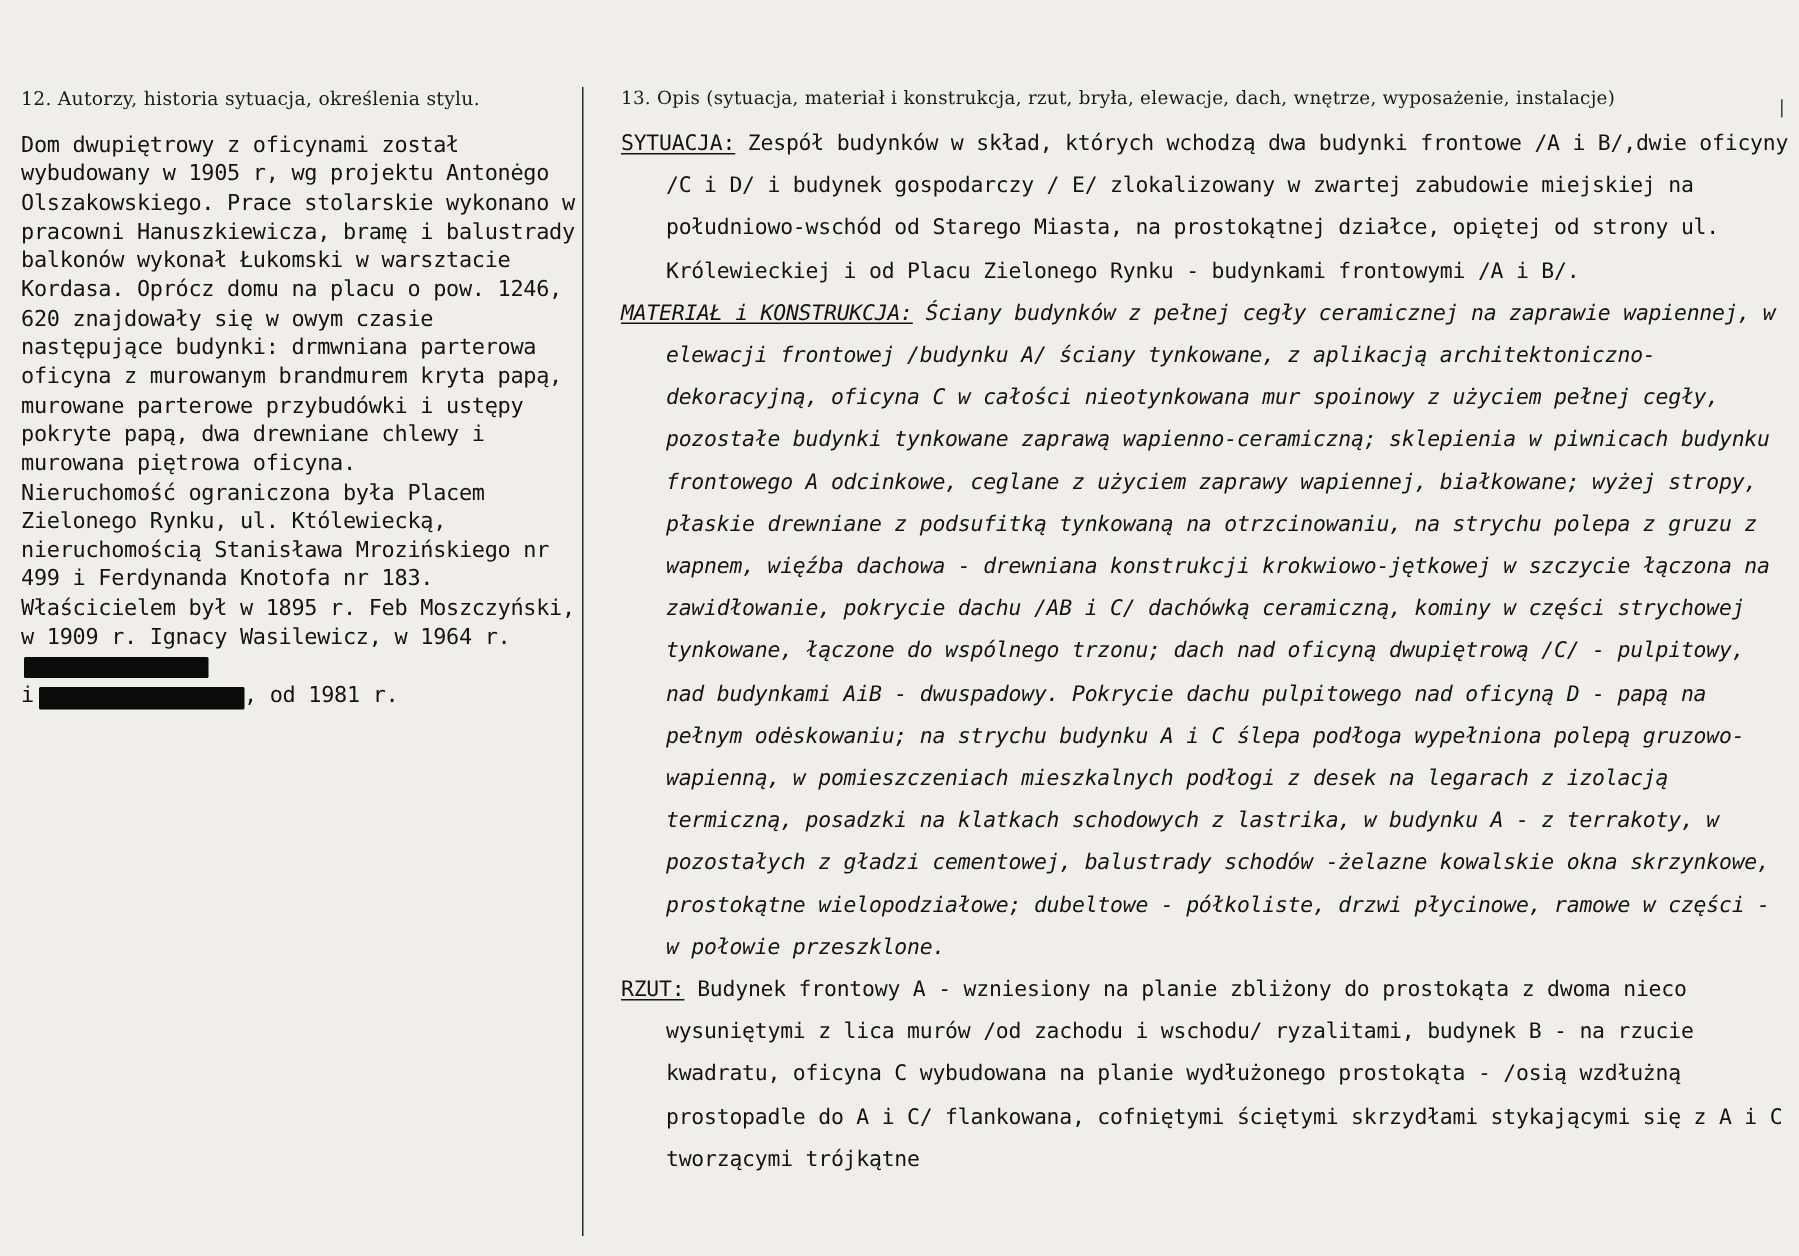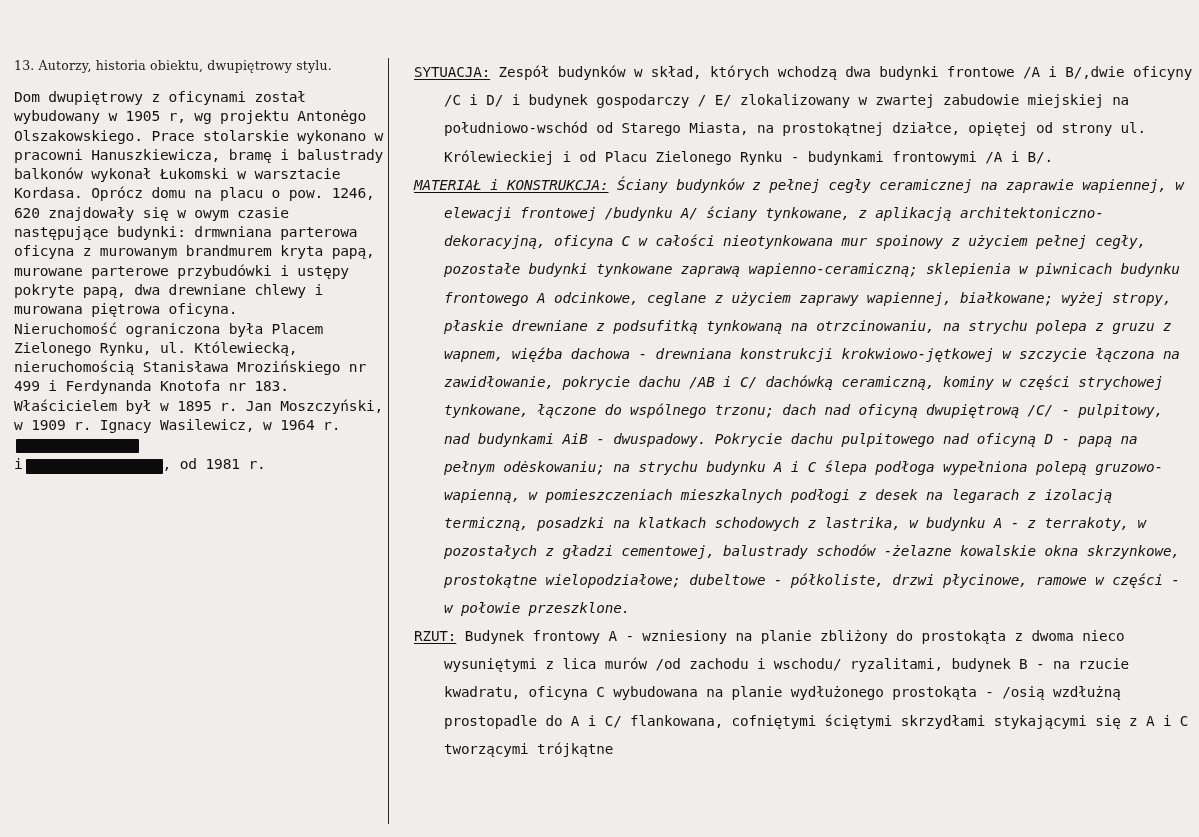--- a/index.html
+++ b/index.html
@@ -115,28 +115,32 @@
 </style>
 </head>
 <body>
 
 <div class="page">
 
   <div class="divider"></div>
 
   <div class="col-left">
     <div class="field-header">
-      <span class="num">13.</span><span>Autorzy, historia obiektu, dwupiętrowy stylu.</span>
+      <span class="num">12.</span><span>Autorzy, historia sytuacja, określenia stylu.</span>
     </div>
     <div class="left-body"><span>Dom dwupiętrowy z oficynami został wybudowany w 1905 r, wg projektu Antonėgo Olszakowskiego. Prace stolarskie wykonano w pracowni Hanuszkiewicza, bramę i balustrady balkonów wykonał Łukomski w warsztacie Kordasa. Oprócz domu na placu o pow. 1246, 620 znajdowały się w owym czasie następujące budynki: drmwniana parterowa oficyna z murowanym brandmurem kryta papą, murowane parterowe przybudówki i ustępy pokryte papą, dwa drewniane chlewy i murowana piętrowa oficyna.</span>
-<span>Nieruchomość ograniczona była Placem Zielonego Rynku, ul. Któlewiecką, nieruchomością Stanisława Mrozińskiego nr 499 i Ferdynanda Knotofa nr 183. Właścicielem był w 1895 r. Jan Moszczyński, w 1909 r. Ignacy Wasilewicz, w 1964 r.</span><span class="redaction redact-1"></span>
+<span>Nieruchomość ograniczona była Placem Zielonego Rynku, ul. Któlewiecką, nieruchomością Stanisława Mrozińskiego nr 499 i Ferdynanda Knotofa nr 183. Właścicielem był w 1895 r. Feb Moszczyński, w 1909 r. Ignacy Wasilewicz, w 1964 r.</span><span class="redaction redact-1"></span>
 <span>i</span><span class="redaction redact-2"></span><span>, od 1981 r.</span></div>
   </div>
 
   <div class="col-right">
+    <div class="field-header">
+      <span class="num">13.</span><span>Opis (sytuacja, materiał i konstrukcja, rzut, bryła, elewacje, dach, wnętrze, wyposażenie, instalacje)</span>
+      <span class="tick">|</span>
+    </div>
     <div class="right-body">
       <p class="para hang"><span class="lbl">SYTUACJA:</span><span class="ptext"> Zespół budynków w skład, których wchodzą dwa budynki frontowe /A i B/,dwie oficyny /C i D/ i budynek gospodarczy / E/ zlokalizowany w zwartej zabudowie miejskiej na południowo-wschód od Starego Miasta, na prostokątnej działce, opiętej od strony ul. Królewieckiej i od Placu Zielonego Rynku - budynkami frontowymi /A i B/.</span></p>
       <p class="para hang2"><span class="lbl">MATERIAŁ i KONSTRUKCJA:</span><span class="ptext"> Ściany budynków z pełnej cegły ceramicznej na zaprawie wapiennej, w elewacji frontowej /budynku A/ ściany tynkowane, z aplikacją architektoniczno-dekoracyjną, oficyna C w całości nieotynkowana mur spoinowy z użyciem pełnej cegły, pozostałe budynki tynkowane zaprawą wapienno-ceramiczną; sklepienia w piwnicach budynku frontowego A odcinkowe, ceglane z użyciem zaprawy wapiennej, białkowane; wyżej stropy, płaskie drewniane z podsufitką tynkowaną na otrzcinowaniu, na strychu polepa z gruzu z wapnem, więźba dachowa - drewniana konstrukcji krokwiowo-jętkowej w szczycie łączona na zawidłowanie, pokrycie dachu /AB i C/ dachówką ceramiczną, kominy w części strychowej tynkowane, łączone do wspólnego trzonu; dach nad oficyną dwupiętrową /C/ - pulpitowy, nad budynkami AiB - dwuspadowy. Pokrycie dachu pulpitowego nad oficyną D - papą na pełnym odėskowaniu; na strychu budynku A i C ślepa podłoga wypełniona polepą gruzowo-wapienną, w pomieszczeniach mieszkalnych podłogi z desek na legarach z izolacją termiczną, posadzki na klatkach schodowych z lastrika, w budynku A - z terrakoty, w pozostałych z gładzi cementowej, balustrady schodów -żelazne kowalskie okna skrzynkowe, prostokątne wielopodziałowe; dubeltowe - półkoliste, drzwi płycinowe, ramowe w części - w połowie przeszklone.</span></p>
       <p class="para hang"><span class="lbl">RZUT:</span><span class="ptext"> Budynek frontowy A - wzniesiony na planie zbliżony do prostokąta z dwoma nieco wysuniętymi z lica murów /od zachodu i wschodu/ ryzalitami, budynek B - na rzucie kwadratu, oficyna C wybudowana na planie wydłużonego prostokąta - /osią wzdłużną prostopadle do A i C/ flankowana, cofniętymi ściętymi skrzydłami stykającymi się z A i C tworzącymi trójkątne</span></p>
     </div>
   </div>
 
 </div>
 
 </body></html>

